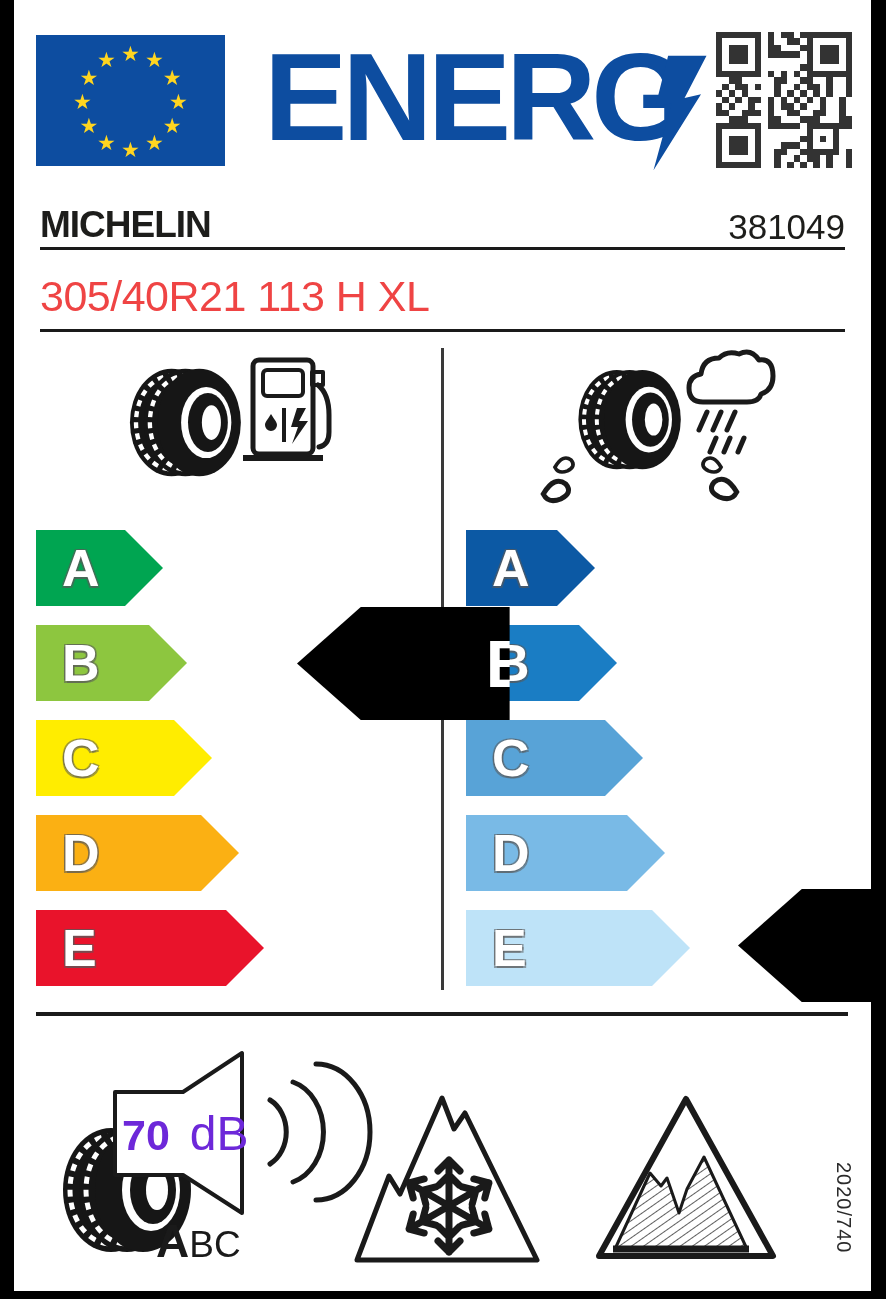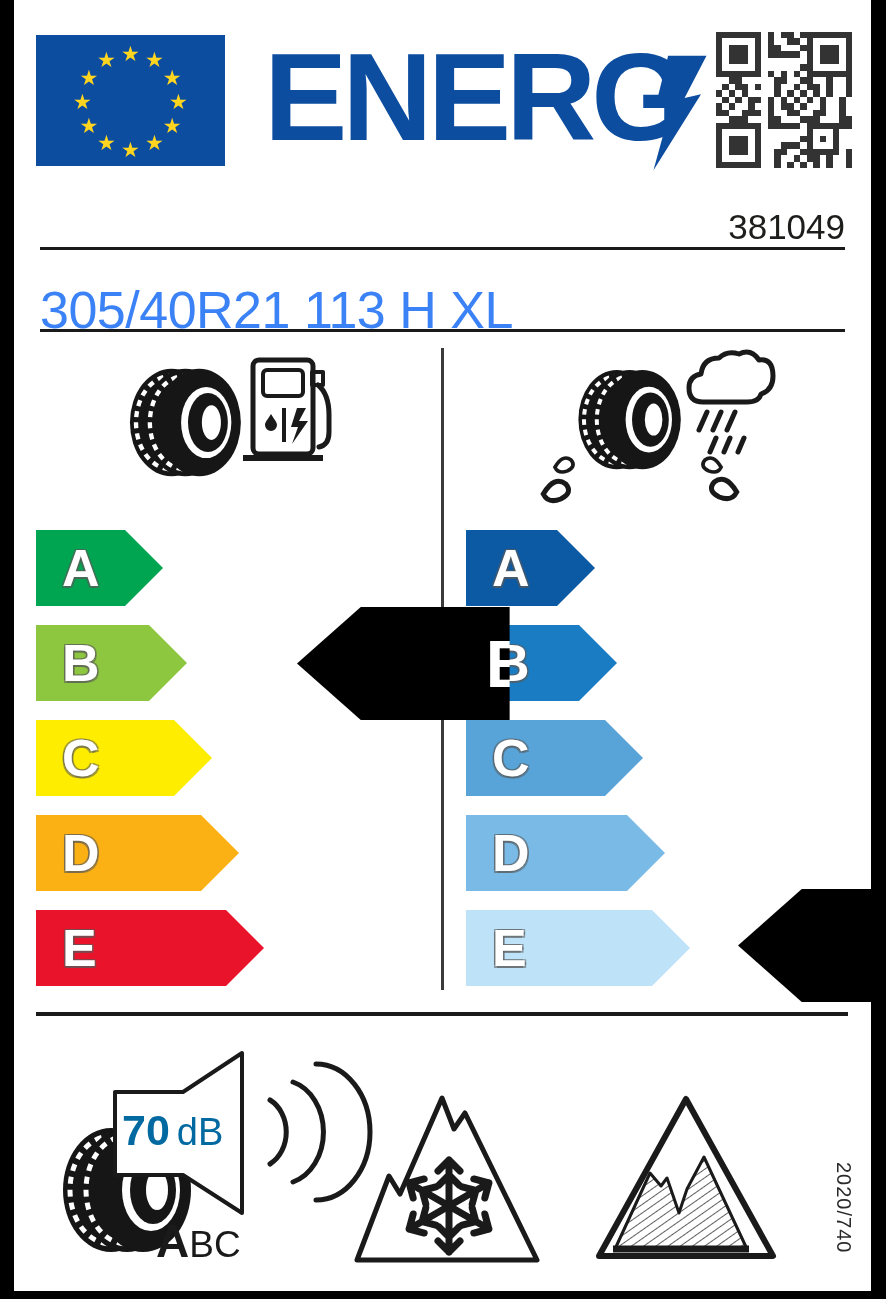--- a/index.html
+++ b/index.html
@@ -13,21 +13,21 @@
 
   
   #eu-flag{left:36px;top:35px;width:189px;height:131px;}
   .star{position:absolute;font-size:21px;line-height:21px;transform:translate(-50%,-50%);}
   #energ{left:238px;top:34px;font-size:125px;line-height:125px;font-weight:bold;letter-spacing:-5px;white-space:nowrap;}
   #bolt{left:648px;top:52px;}
   #qr{left:716px;top:32px;}
 
   .brand{left:40px;top:204px;font-size:37px;font-weight:bold;letter-spacing:-1px;color:#1d1d1b;}
   .prod-id{left:628px;top:207px;width:217px;text-align:right;font-size:35px;color:#1d1d1b;}
-  .size-txt{left:40px;top:280px;font-size:52px;color:#3b82f6;letter-spacing:-0.5px;}
+  .size-txt{left:40px;top:272px;font-size:43px;color:#ef4444;letter-spacing:-0.5px;}
   .class-txt{left:645px;top:283px;width:200px;text-align:right;font-size:30px;color:#1d1d1b;}
 
   .rule{background:#1a1a1a;}
   #rule1{left:40px;top:247px;width:805px;height:3px;}
   #rule2{left:40px;top:329px;width:805px;height:3px;}
   #rule3{left:36px;top:1012px;width:812px;height:4px;}
   #vdivider{left:441px;top:348px;width:3px;height:642px;background:#3a3a3a;}
 
   
   .scale-arrow{position:absolute;height:76px;
@@ -38,23 +38,23 @@
     text-shadow:-1.5px -1.5px 0 rgba(90,90,90,.55),1.5px -1.5px 0 rgba(90,90,90,.55),
                 -1.5px 1.5px 0 rgba(90,90,90,.55),1.5px 1.5px 0 rgba(90,90,90,.55);}
   .rating-arrow{position:absolute;width:110px;height:113px;background:#000;color:#fff;
     clip-path:polygon(30% 0,100% 0,100% 100%,30% 100%,0 50%);
     display:flex;align-items:center;justify-content:center;box-sizing:border-box;padding-left:24%;
     font-size:66px;font-weight:bold;filter:drop-shadow(2px 3px 3px rgba(0,0,0,.35));}
   #fuel-rating{left:297px;top:607px;}
   #wet-rating{left:738px;top:889px;}
 
   
-  #noise-db{left:122px;top:1106px;display:flex;align-items:baseline;gap:7px;color:#0369a1;}
+  #noise-db{left:122px;top:1106px;display:flex;align-items:baseline;gap:20px;color:#6d28d9;}
   #noise-db .val{font-size:43px;font-weight:bold;}
-  #noise-db .unit{font-size:38px;}
+  #noise-db .unit{font-size:48px;}
   #noise-class{left:156px;top:1214px;display:flex;align-items:baseline;color:#1a1a1a;}
   #noise-class .a{font-size:46px;font-weight:bold;}
   #noise-class .bc{font-size:37px;}
   #regulation{left:855px;top:1162px;font-size:20px;letter-spacing:1px;color:#2a2a2a;
     transform:rotate(90deg);transform-origin:left top;white-space:nowrap;}
   svg{display:block;overflow:visible;}
 </style>
 </head>
 <body>
 
@@ -328,20 +328,21 @@
       <rect x="5" y="20" width="1" height="1" fill="#333333"></rect>
       <rect x="6" y="20" width="1" height="1" fill="#333333"></rect>
       <rect x="9" y="20" width="1" height="1" fill="#333333"></rect>
       <rect x="11" y="20" width="1" height="1" fill="#333333"></rect>
       <rect x="13" y="20" width="1" height="1" fill="#333333"></rect>
       <rect x="15" y="20" width="1" height="1" fill="#333333"></rect>
       <rect x="17" y="20" width="1" height="1" fill="#333333"></rect>
       <rect x="20" y="20" width="1" height="1" fill="#333333"></rect>
     </svg>
 
+  <div class="abs brand">MICHELIN</div>
   <div class="abs prod-id">381049</div>
   <div class="abs rule" id="rule1"></div>
   <div class="abs size-txt">305/40R21 113 H XL</div>
   <div class="abs rule" id="rule2"></div>
 
   <svg class="abs" style="left:113px;top:348px" width="240" height="160" viewBox="0 0 240 160">
     <use href="#tire-symbol" x="10" y="12" width="130" height="126"></use>
     <g transform="translate(138,10)" stroke="#1a1a1a" fill="none" stroke-linejoin="round">
       <path d="M-8,100 H72" stroke-width="6"></path>
       <rect x="2" y="2" width="60" height="94" rx="6" fill="#fff" stroke-width="5"></rect>

